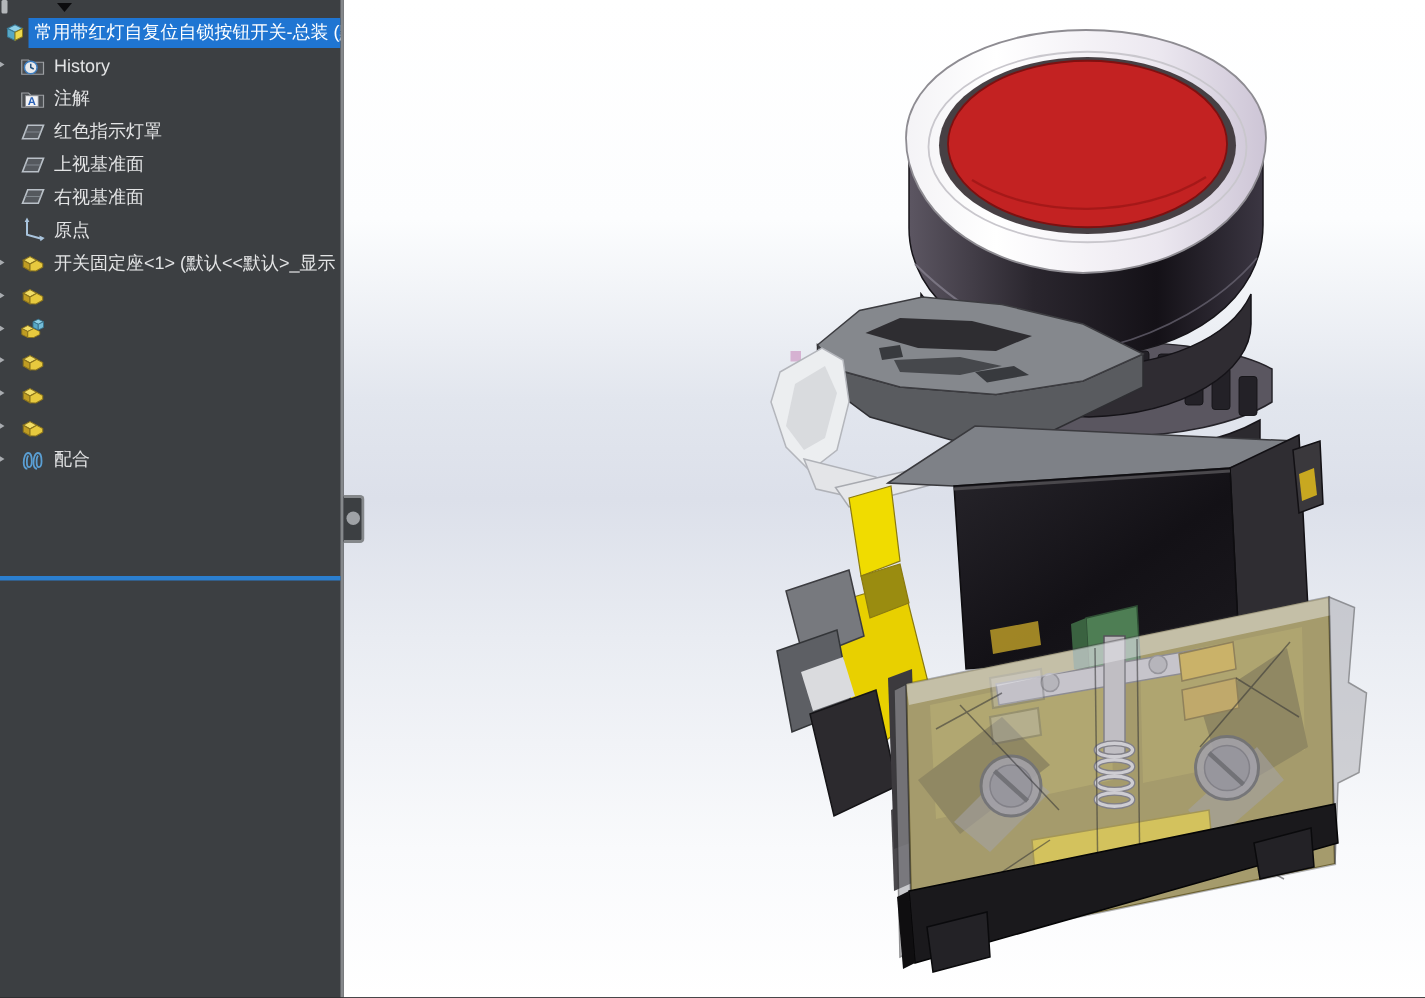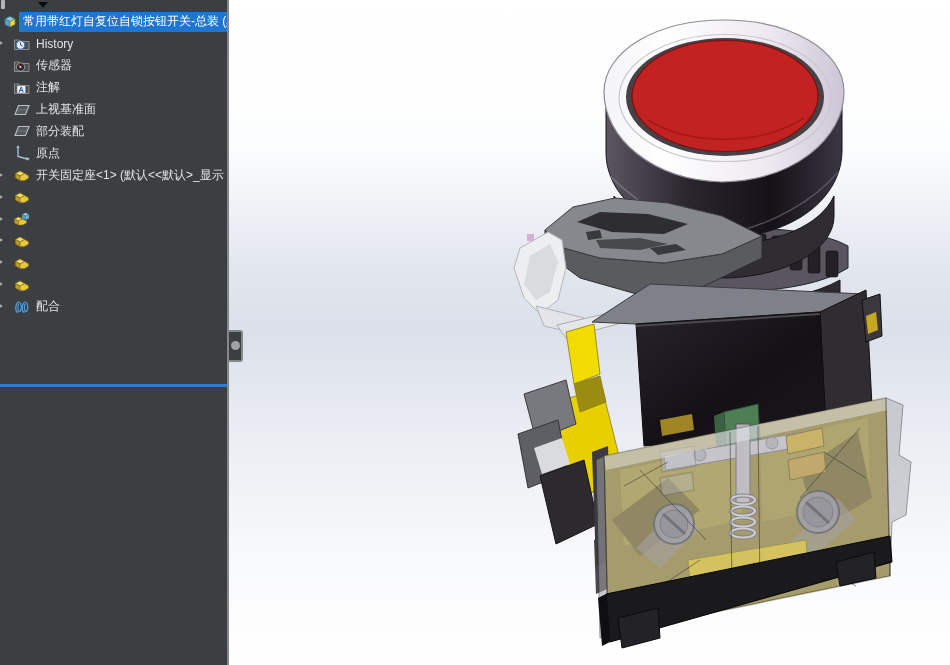--- a/index.html
+++ b/index.html
@@ -250,63 +250,61 @@
         <span class="ticon">
           <svg width="18" height="18" viewBox="0 0 18 18">
             <path d="M1.5,5 L6,5 L7.5,6.5 L16,6.5 L16,14.5 L1.5,14.5 Z" fill="#4b4e52" stroke="#9da0a4" stroke-width="0.8"></path>
             <circle cx="7.5" cy="10" r="4.2" fill="#e9eaec" stroke="#3d7ec0" stroke-width="1"></circle>
             <path d="M7.5,7.5 L7.5,10 L9.5,11" stroke="#26537e" stroke-width="1" fill="none"></path>
           </svg>
           </span>
         <span class="tlabel">History</span>
       </div>
 
-      <div class="trow">
-        <span class="ticon">
-          <svg width="18" height="18" viewBox="0 0 18 18">
-            <path d="M1.5,5 L6,5 L7.5,6.5 L16,6.5 L16,14.5 L1.5,14.5 Z" fill="#4b4e52" stroke="#9da0a4" stroke-width="0.8"></path>
-            <circle cx="7.5" cy="10" r="4.2" fill="#2b2d30" stroke="#aaacb0" stroke-width="0.8"></circle>
-            <path d="M7.5,10 L4.9,7.6" stroke="#d43a3a" stroke-width="1.2"></path>
-            <circle cx="7.5" cy="10" r="1" fill="#d8d8da"></circle>
-          </svg>
-          </span>
-        <span class="tlabel">传感器</span>
-      </div>
 
       <div class="trow">
         <span class="ticon">
           <svg width="18" height="18" viewBox="0 0 18 18">
             <path d="M1.5,5 L6,5 L7.5,6.5 L16,6.5 L16,14.5 L1.5,14.5 Z" fill="#4b4e52" stroke="#9da0a4" stroke-width="0.8"></path>
             <rect x="4" y="6.8" width="8.5" height="7.2" fill="#f2f3f5" stroke="#8a8c90" stroke-width="0.6"></rect>
             <text x="8.2" y="13" font-size="7.5" font-weight="bold" fill="#2b62b8" text-anchor="middle">A</text>
           </svg>
           </span>
         <span class="tlabel">注解</span>
       </div>
 
       <div class="trow">
         <span class="ticon">
           <svg width="18" height="18" viewBox="0 0 18 18">
             <polygon points="2,13.5 5.5,4.5 16,4.5 12.5,13.5" fill="rgba(200,210,220,0.18)" stroke="#b9c0c7" stroke-width="1.1"></polygon>
             <line x1="3.5" y1="9" x2="14.2" y2="9" stroke="#8f979e" stroke-width="0.5"></line>
           </svg>
           </span>
-        <span class="tlabel">上视基准面</span>
+        <span class="tlabel">红色指示灯罩</span>
       </div>
 
       <div class="trow">
         <span class="ticon">
           <svg width="18" height="18" viewBox="0 0 18 18">
             <polygon points="2,13.5 5.5,4.5 16,4.5 12.5,13.5" fill="rgba(200,210,220,0.18)" stroke="#b9c0c7" stroke-width="1.1"></polygon>
             <line x1="3.5" y1="9" x2="14.2" y2="9" stroke="#8f979e" stroke-width="0.5"></line>
           </svg>
           </span>
-        <span class="tlabel">部分装配</span>
-      </div>
-
+        <span class="tlabel">上视基准面</span>
+      </div>
+
+      <div class="trow">
+        <span class="ticon">
+          <svg width="18" height="18" viewBox="0 0 18 18">
+            <polygon points="2,13.5 5.5,4.5 16,4.5 12.5,13.5" fill="rgba(200,210,220,0.18)" stroke="#b9c0c7" stroke-width="1.1"></polygon>
+            <line x1="3.5" y1="9" x2="14.2" y2="9" stroke="#8f979e" stroke-width="0.5"></line>
+          </svg>
+          </span>
+        <span class="tlabel">右视基准面</span>
+      </div>
 
       <div class="trow">
         <span class="ticon">
           <svg width="18" height="18" viewBox="0 0 18 18">
             <path d="M5,3.5 L5,12.5 L14,15" fill="none" stroke="#a9c4dd" stroke-width="1.3"></path>
             <polygon points="3.4,4 6.6,4 5,1" fill="#a9c4dd"></polygon>
             <polygon points="13.2,13 14,16.8 16.8,14.6" fill="#a9c4dd"></polygon>
           </svg>
           </span>
         <span class="tlabel">原点</span>

